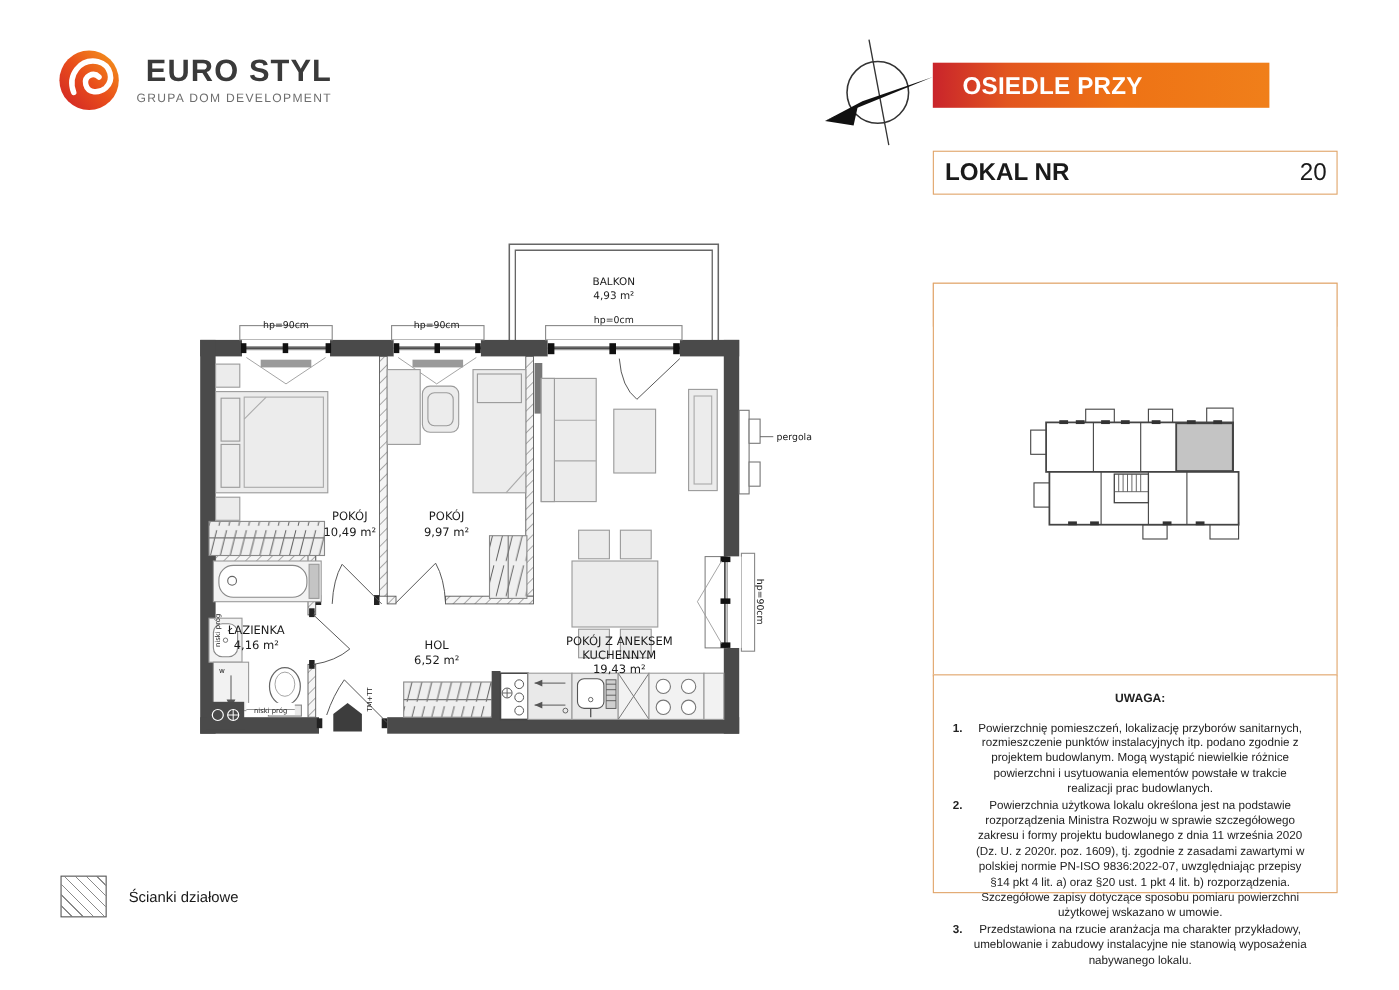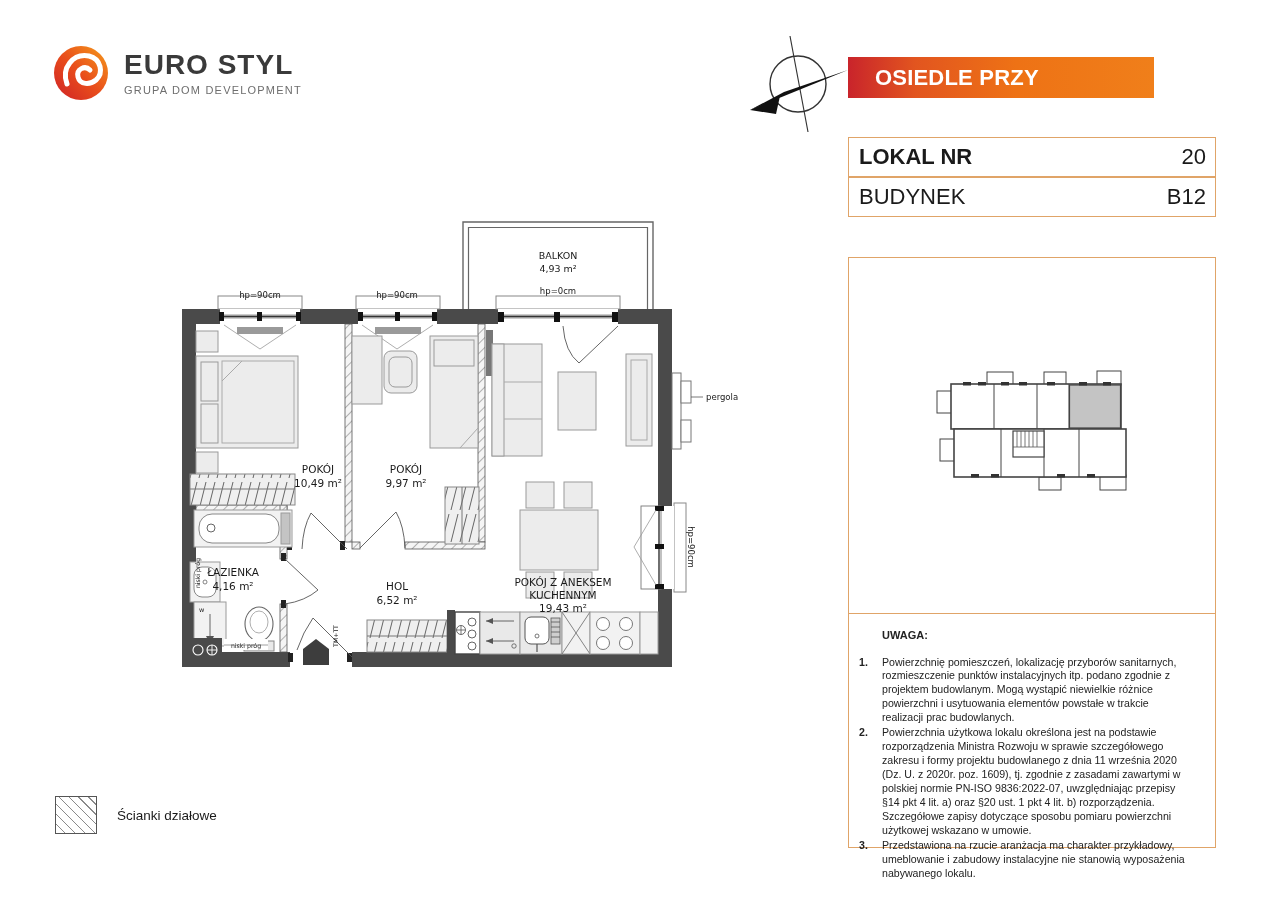--- a/index.html
+++ b/index.html
@@ -1,37 +1,37 @@
 <!DOCTYPE html>
 <html><head>
 <meta charset="utf-8">
 <style>
   html,body{margin:0;padding:0;background:#fff;}
   .page{position:relative;width:1272px;height:900px;background:#fff;
         font-family:"Liberation Sans",sans-serif;overflow:hidden;color:#1a1a1a;}
 
   
-  .logo{position:absolute;left:52px;top:44px;display:flex;align-items:center;gap:14px;}
+  .logo{position:absolute;left:52px;top:44px;display:flex;align-items:center;gap:14px;text-align:right;}
   .logo-text .title{font-size:28px;font-weight:bold;color:#3a3a3a;letter-spacing:1px;line-height:1;}
   .logo-text .sub{font-size:11px;color:#6e6e6e;letter-spacing:1.2px;margin-top:5px;}
 
   
   .estate-bar{position:absolute;left:848px;top:57px;width:306px;height:41px;
       background:linear-gradient(90deg,#c9242b 0%,#e2551f 22%,#ee7215 55%,#f07f1a 100%);
       color:#fff;font-weight:bold;font-size:22px;line-height:41px;padding-left:27px;
       box-sizing:border-box;letter-spacing:.2px;}
   .info-row{position:absolute;left:848px;width:368px;height:40px;border:1.5px solid #e0a468;
       box-sizing:border-box;display:flex;align-items:center;justify-content:space-between;
       padding:0 9px 0 10px;font-size:22px;background:#fff;margin-top:40px;}
   .info-row .lbl.bold{font-weight:bold;}
   .key-box{position:absolute;left:848px;top:256.5px;width:368px;height:358px;
       border:1.5px solid #e0a468;box-sizing:border-box;background:#fff;}
-  .notes-box{position:absolute;left:848px;top:613px;width:368px;height:235px;
+  .notes-box{position:absolute;left:848px;top:613px;width:368px;height:199px;
       border:1.5px solid #e0a468;box-sizing:border-box;background:#fff;
-      padding:14px 24px 8px 10px;font-size:10.6px;line-height:1.32;color:#222;}
+      padding:14px 24px 8px 10px;font-size:10.6px;line-height:1.32;color:#222;text-align:center;}
   .notes-title{font-weight:bold;margin-left:23px;margin-bottom:13px;font-size:11px;}
   .note-item{display:flex;margin-bottom:1px;}
   .note-item .num{width:23px;flex:0 0 23px;font-weight:bold;}
   .note-item .txt{flex:1;}
 
   
   .legend{position:absolute;left:55px;top:796px;display:flex;align-items:center;gap:20px;}
   .legend-swatch{width:42px;height:38px;border:1.3px solid #555;box-sizing:border-box;
       background:repeating-linear-gradient(45deg,#fff 0 6px,#8a8a8a 6px 7px);}
   .legend-label{font-size:13.5px;color:#1a1a1a;}
@@ -68,24 +68,20 @@
     <line x1="44" y1="10" x2="62" y2="106" stroke="#333" stroke-width="1.2"></line>
     <polygon points="102,44 4,84 38,66" fill="#111"></polygon>
     <polygon points="4,84 34,70 30,88" fill="#111"></polygon>
   </svg>
 
   <div class="estate-bar">OSIEDLE PRZY BŁONIACH</div>
 
   <div class="info-row" style="top:96.5px">
     <span class="lbl bold">LOKAL NR</span>
     <span class="val">20</span>
-  </div>
-  <div class="info-row" style="top:136.5px">
-    <span class="lbl">BUDYNEK</span>
-    <span class="val">B12</span>
   </div>
   <div class="info-row" style="top:216.5px">
     <span class="lbl">PU</span>
     <span class="val">50,57 m²</span>
   </div>
 
   <div class="key-box">
     <svg class="abs" style="left:77px;top:100px" width="215" height="145" viewBox="925 358 215 145">
       <g stroke="#444" fill="#fff" stroke-width="1.6">
         <rect x="986" y="372" width="26" height="13" stroke-width="1"></rect>

